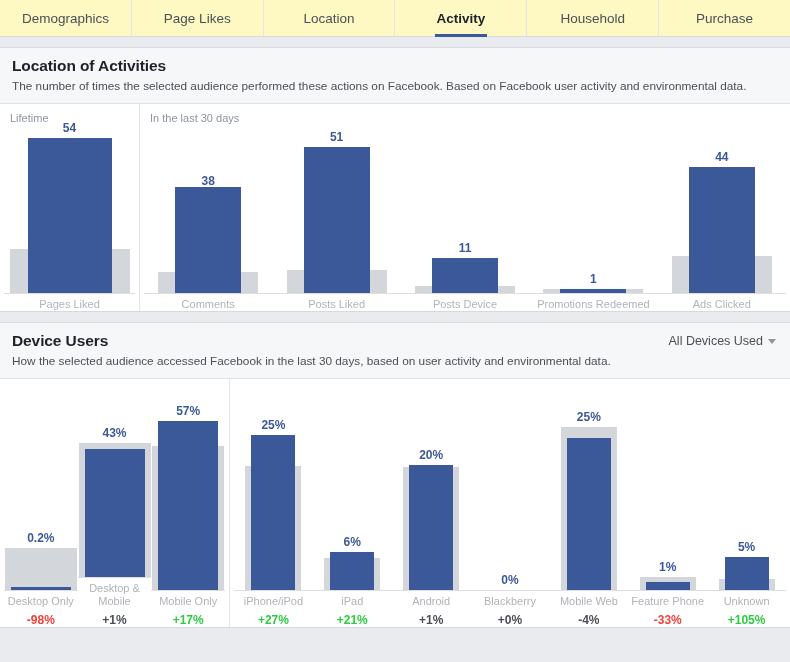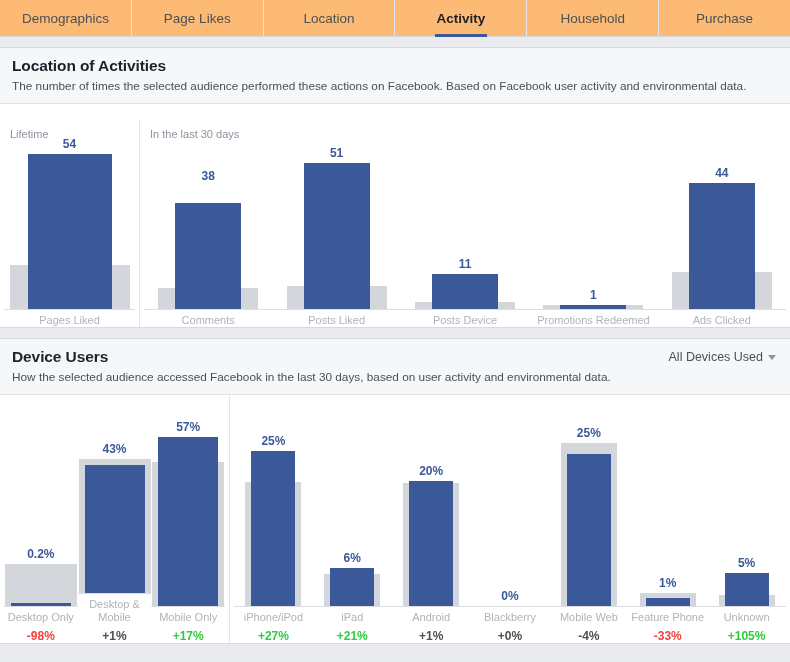--- a/index.html
+++ b/index.html
@@ -6,21 +6,21 @@
   html, body {
     width: 790px; height: 662px;
     background: #e9ebee;
     font-family: "Liberation Sans", sans-serif;
     overflow: hidden;
   }
 
   
   .tabbar {
     height: 37px;
-    background: #fdba74;
+    background: #fef9c3;
     border-bottom: 1px solid #d6d9de;
     display: flex;
     align-items: stretch;
   }
   .tab {
     flex: 1 1 0;
     display: flex;
     align-items: center;
     justify-content: center;
     position: relative;
@@ -187,41 +187,41 @@
     </div>
   </div>
 
 <div class="gap"></div>
 
 <div class="card">
   <div class="card-head">
     <div class="card-title">Location of Activities</div>
     <div class="card-sub">The number of times the selected audience performed these actions on Facebook. Based on Facebook user activity and environmental data.</div>
   </div>
-  <div class="chart-row" style="height:207px;margin-top:16px;">
+  <div class="chart-row" style="height:207px;">
     <div class="panel" style="width:140px;">
       <div class="panel-label">Lifetime</div>
       <div class="bars" id="freq-lifetime">
           <div class="barcol">
             <div class="plot" style="height: 170px;">
               <div class="bar-value" style="bottom: 158px;">54</div>
               <div class="gbar" style="height: 44px; width: 120px;"></div>
               <div class="bbar" style="height: 155px; width: 84px;"></div>
             </div>
             <div class="axis"></div>
             <div class="cat-label">Pages Liked</div>
           </div>
         </div>
     </div>
     <div class="panel" style="flex:1 1 0;">
       <div class="panel-label">In the last 30 days</div>
       <div class="bars" id="freq-last30">
           <div class="barcol" style="max-width: 130px;">
             <div class="plot" style="height: 170px;">
-              <div class="bar-value" style="bottom: 126px;">38</div>
+              <div class="bar-value" style="bottom: 105px;">38</div>
               <div class="gbar" style="height: 21px; width: 100px;"></div>
               <div class="bbar" style="height: 106px; width: 66px;"></div>
             </div>
             <div class="axis"></div>
             <div class="cat-label">Comments</div>
           </div>
           <div class="barcol" style="max-width: 130px;">
             <div class="plot" style="height: 170px;">
               <div class="bar-value" style="bottom: 149px;">51</div>
               <div class="gbar" style="height: 23px; width: 100px;"></div>

